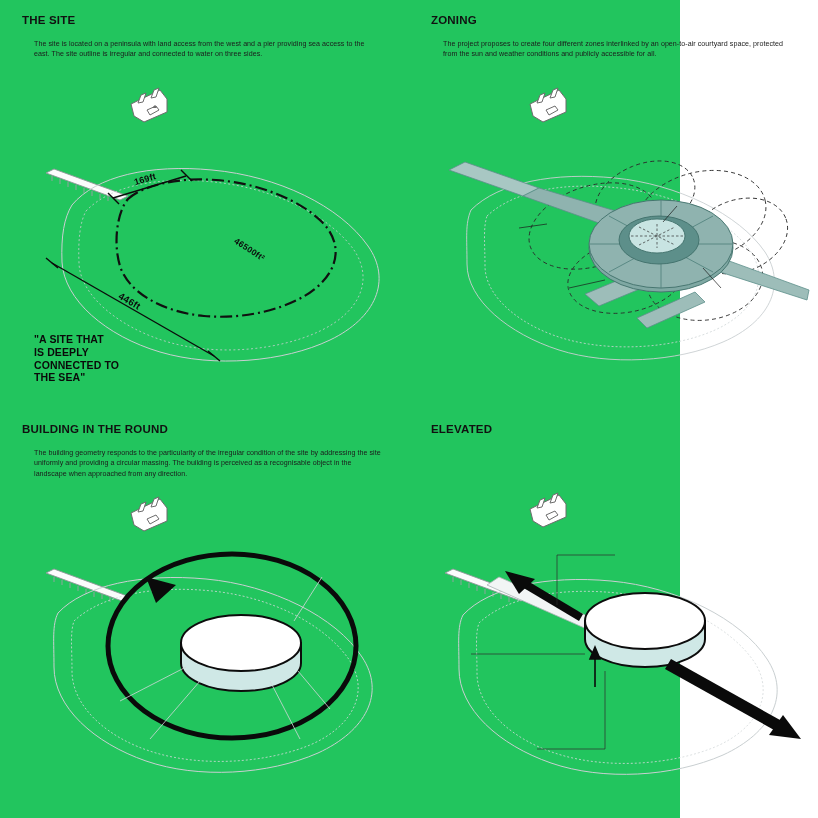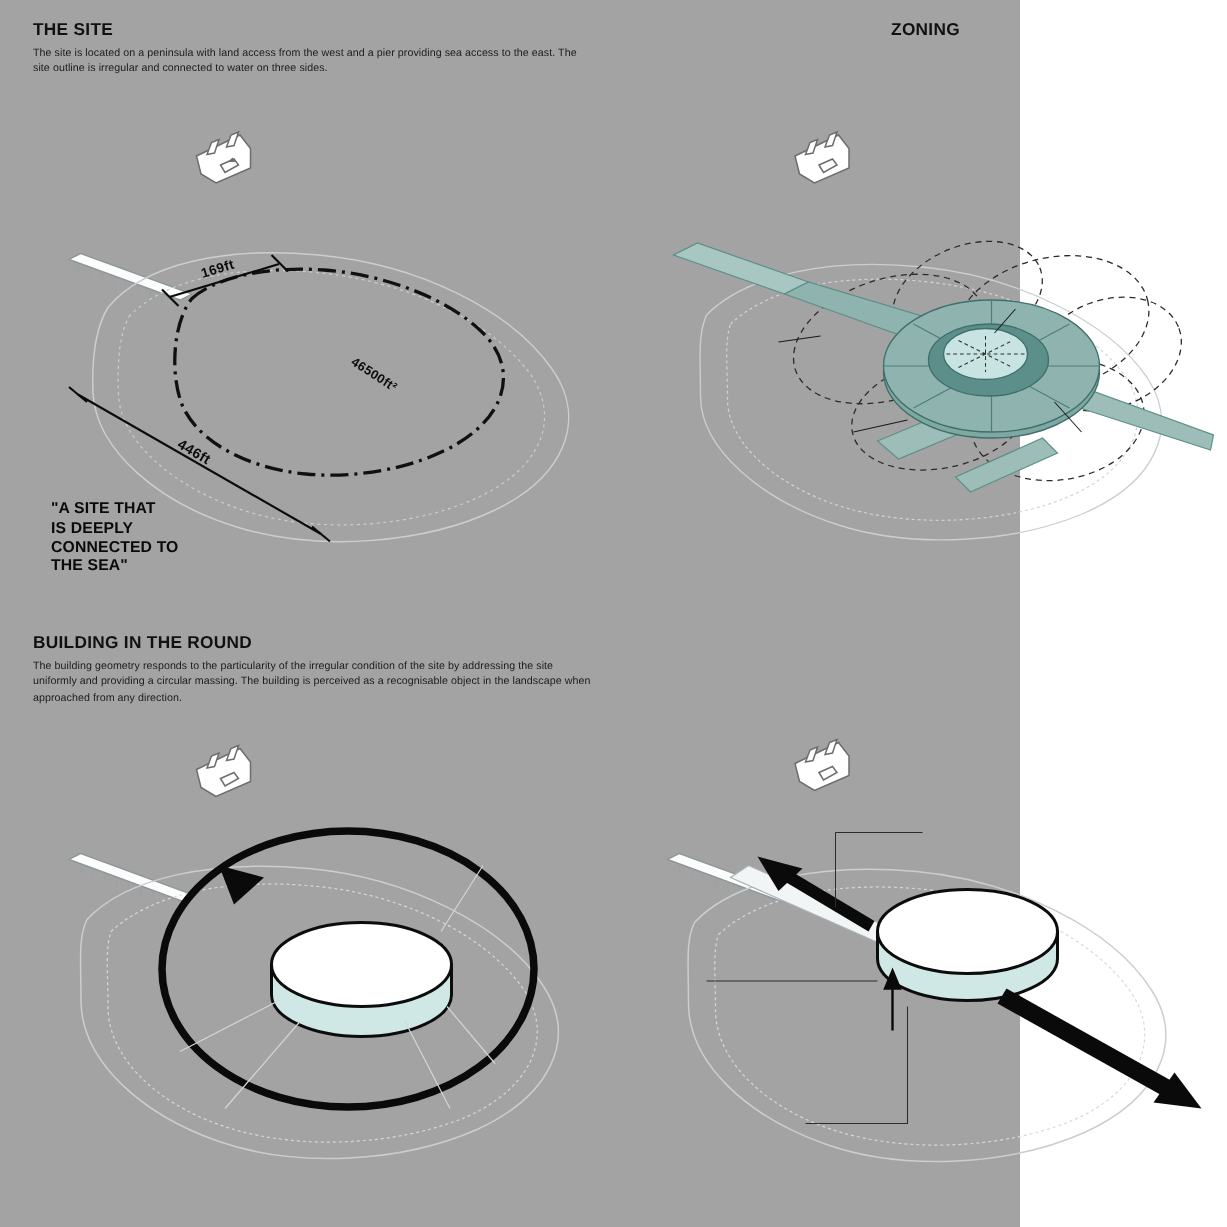--- a/index.html
+++ b/index.html
@@ -6,40 +6,40 @@
   html, body {
     margin: 0; padding: 0;
     width: 818px; height: 818px;
     background: #ffffff;
     font-family: "Liberation Sans", sans-serif;
     overflow: hidden;
   }
   .sheet {
     position: relative;
     width: 680px; height: 818px;
-    background: #a3a3a3;
+    background: #22c55e;
   }
   .panel {
     position: absolute;
     width: 409px; height: 409px;
     overflow: hidden;
   }
   #panel-site     { left: 0;   top: 0; }
-  #panel-zoning   { left: 409px; top: 0; text-align: center; }
+  #panel-zoning   { left: 409px; top: 0; }
   #panel-round    { left: 0;   top: 409px; }
   #panel-elevated { left: 409px; top: 409px; }
 
   .panel-head { position: absolute; left: 22px; top: 14px; width: 372px; }
   .panel-title {
     font-size: 11.5px; font-weight: bold; letter-spacing: 0.2px;
     color: #111; margin: 0 0 3px 0; line-height: 1.1;
   }
   .panel-desc {
     font-size: 7.1px; line-height: 1.5; color: #1b1b1b;
-    margin: 0; letter-spacing: 0.05px;
+    margin: 12px; letter-spacing: 0.05px;
   }
 
   .quote {
     position: absolute;
     font-size: 10.5px; font-weight: bold; line-height: 1.22;
     color: #0a0a0a; letter-spacing: 0.1px;
     white-space: pre-line;
   }
   #quote-site     { left: 34px;  top: 333px; }
 
@@ -104,20 +104,21 @@
 
     <div class="quote" id="quote-site">"A SITE THAT
 IS DEEPLY
 CONNECTED TO
 THE SEA"</div>
   </div>
 
   <div class="panel" id="panel-zoning">
     <div class="panel-head">
       <p class="panel-title">ZONING</p>
+      <p class="panel-desc">The project proposes to create four different zones interlinked by an open-to-air courtyard space, protected from the sun and weather conditions and publicly accessible for all.</p>
     </div>
 
     <svg width="409" height="409" viewBox="0 0 409 409">
 
       <g stroke="#6d6d6d" stroke-width="1" fill="none">
         <path d="M124 116 L121 104 L150 90 L157 99 L157 112 L134 122 Z" fill="#ffffff"></path>
         <path d="M128 103 L131 95 L136 93 L133 102 Z" fill="#ffffff"></path>
         <path d="M141 98 L144 90 L149 88 L146 97 Z" fill="#ffffff"></path>
         <path d="M137 110 L146 106 L149 110 L140 115 Z" fill="#ffffff"></path>
       </g>
@@ -213,20 +214,21 @@
         <path d="M322 168 L294 212"></path>
         <path d="M300 330 L270 272"></path>
         <path d="M150 330 L200 272"></path>
       </g>
     </svg>
 
   </div>
 
   <div class="panel" id="panel-elevated">
     <div class="panel-head">
+      <p class="panel-title">ELEVATED</p>
     </div>
 
     <svg width="409" height="409" viewBox="0 0 409 409">
 
       <g stroke="#6d6d6d" stroke-width="1" fill="none">
         <path d="M124 112 L121 100 L150 86 L157 95 L157 108 L134 118 Z" fill="#ffffff"></path>
         <path d="M128 99 L131 91 L136 89 L133 98 Z" fill="#ffffff"></path>
         <path d="M141 94 L144 86 L149 84 L146 93 Z" fill="#ffffff"></path>
         <path d="M137 106 L146 102 L149 106 L140 111 Z" fill="#ffffff"></path>
       </g>

